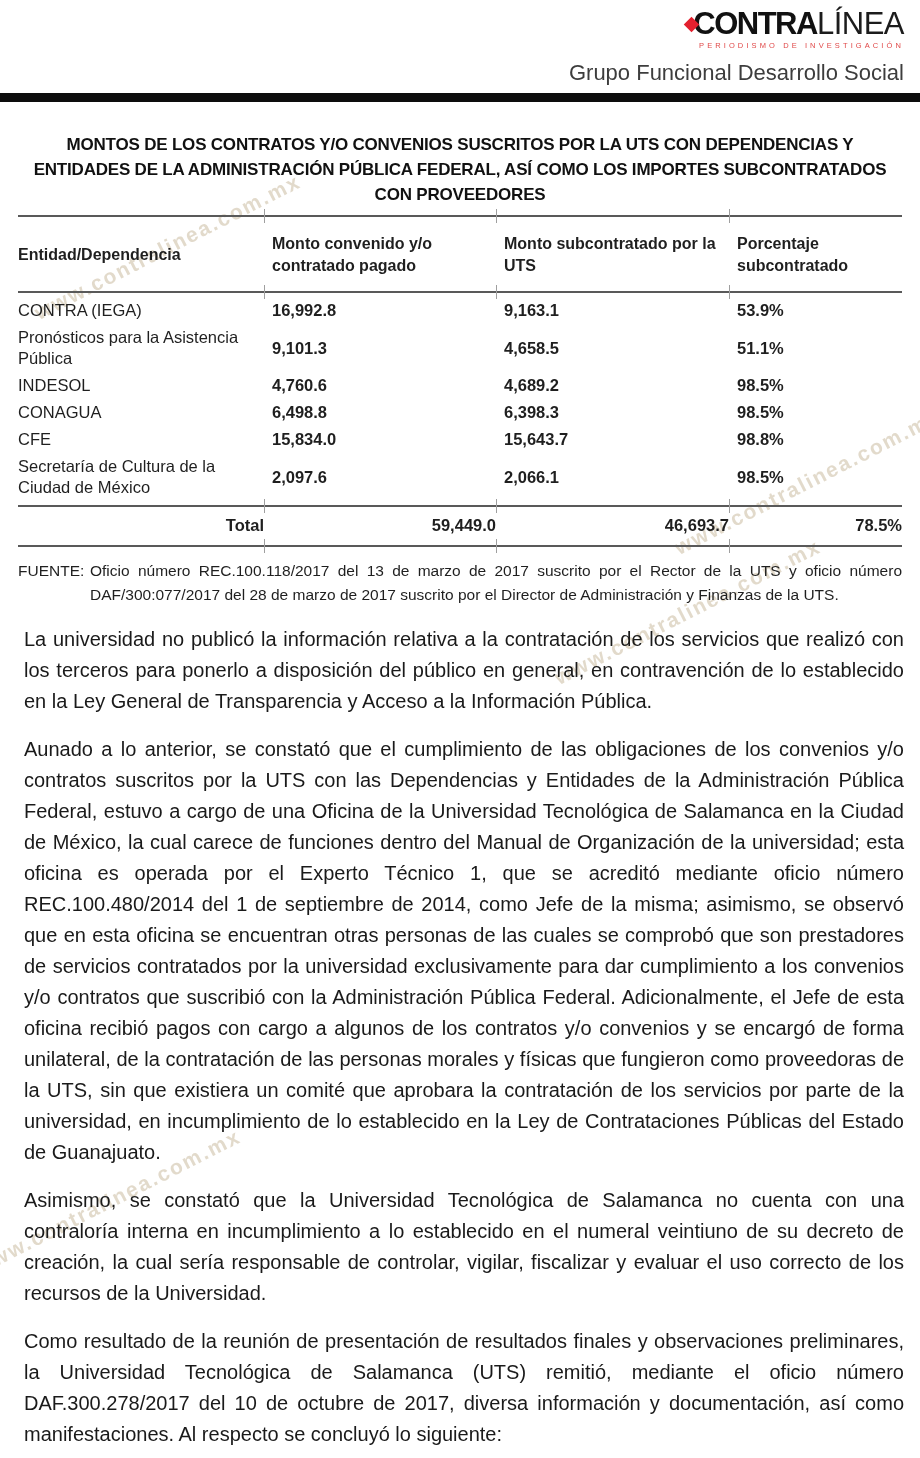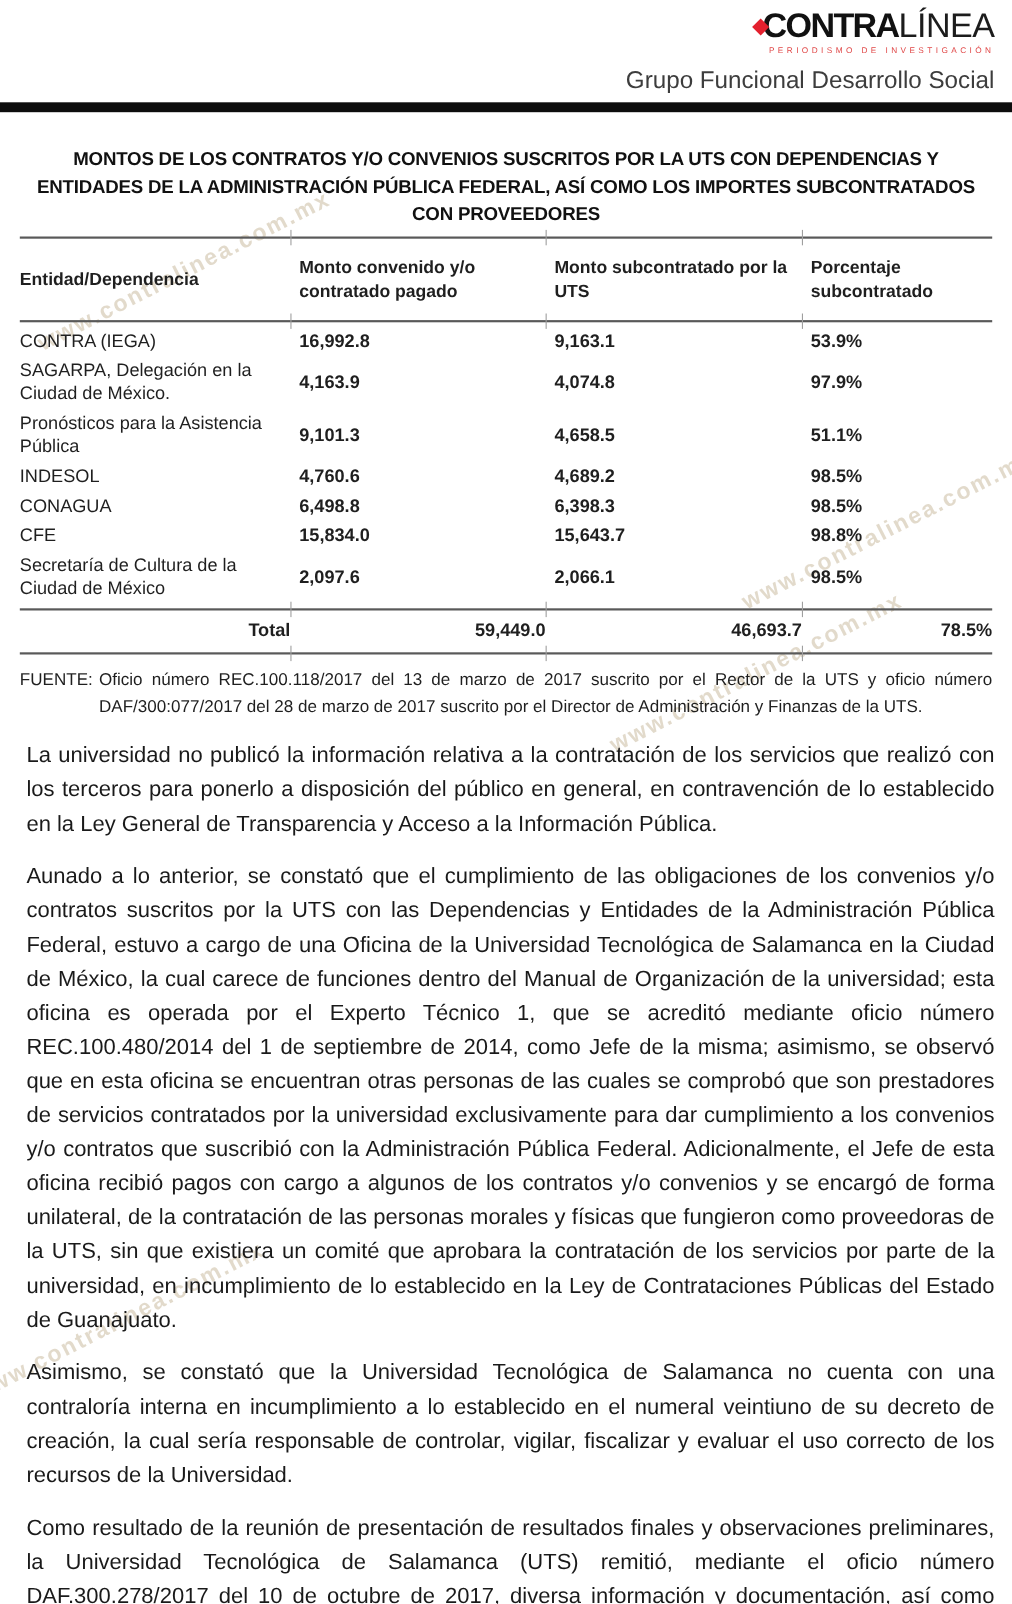--- a/index.html
+++ b/index.html
@@ -140,26 +140,20 @@
       <span class="tick t3"></span>
     </div>
 
     <div class="grid trow trow-first">
       <div class="c c1">CONTRA (IEGA)</div>
       <div class="c c2">16,992.8</div>
       <div class="c c3">9,163.1</div>
       <div class="c c4">53.9%</div>
     </div>
     <div class="grid trow">
-      <div class="c c1">SAGARPA, Delegación en la Ciudad de México.</div>
-      <div class="c c2">4,163.9</div>
-      <div class="c c3">4,074.8</div>
-      <div class="c c4">97.9%</div>
-    </div>
-    <div class="grid trow">
       <div class="c c1">Pronósticos para la Asistencia Pública</div>
       <div class="c c2">9,101.3</div>
       <div class="c c3">4,658.5</div>
       <div class="c c4">51.1%</div>
     </div>
     <div class="grid trow">
       <div class="c c1">INDESOL</div>
       <div class="c c2">4,760.6</div>
       <div class="c c3">4,689.2</div>
       <div class="c c4">98.5%</div>

